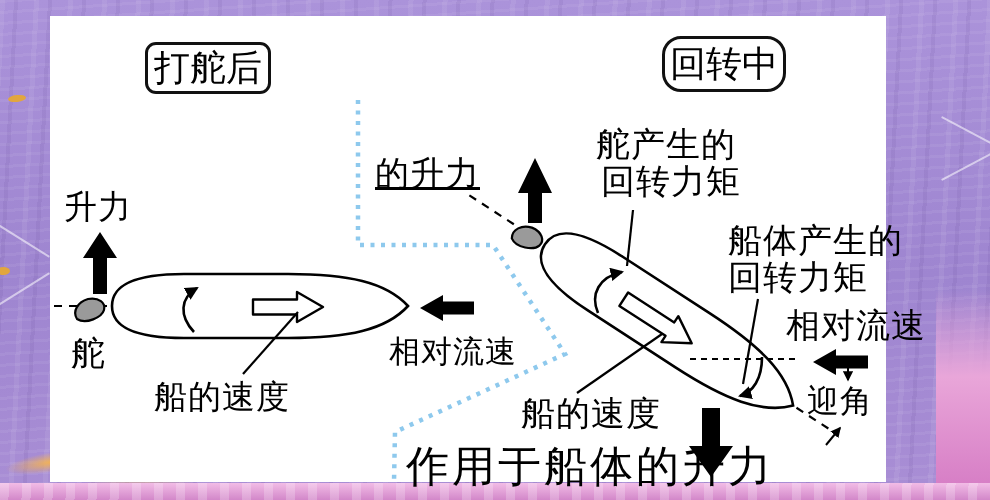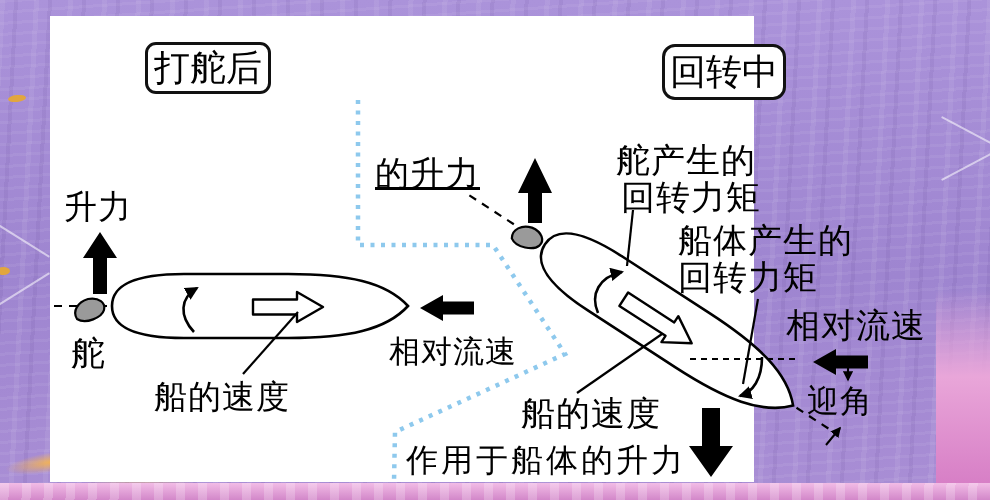--- a/index.html
+++ b/index.html
@@ -13,21 +13,21 @@
       linear-gradient(180deg,#ab93da 0%,#9e85d0 55%,#a98ed5 100%);}
   .band-bottom{position:absolute;left:0;right:0;top:483px;height:17px;
     background:
       repeating-linear-gradient(92deg, rgba(255,255,255,.22) 0 9px, transparent 9px 22px),
       linear-gradient(180deg,#f2bce6,#d287c9);}
   .pink-corner{position:absolute;left:936px;width:54px;top:290px;height:193px;
     background:linear-gradient(180deg, rgba(238,164,216,0) 0%, #e9a6d9 45%, #d77fc6 100%);}
   .chev{position:absolute;height:2px;background:rgba(255,255,255,.55);border-radius:2px;}
   .dab{position:absolute;border-radius:50%;}
   
-  .panel{position:absolute;left:50px;top:16px;width:704px;height:466px;background:#fff;}
+  .panel{position:absolute;left:50px;top:16px;width:836px;height:466px;background:#fff;}
   .panel svg{position:absolute;left:0;top:0;}
   .lbl{position:absolute;white-space:nowrap;line-height:1.08;letter-spacing:1px;}
   .tbox{position:absolute;border:3px solid #111;display:flex;align-items:center;
         justify-content:center;background:#fff;}
 </style>
 </head>
 <body>
 
 <div class="stage">
 
@@ -94,39 +94,39 @@
 
       <line x1="527" y1="377" x2="612" y2="318" stroke="#000" stroke-width="2.2"></line>
 
       <line x1="798" y1="349" x2="798" y2="364" stroke="#000" stroke-width="2" marker-end="url(#ah)"></line>
       <line x1="776" y1="429" x2="790" y2="412" stroke="#000" stroke-width="2" marker-end="url(#ah)"></line>
     </svg>
 
     <div class="tbox" style="left:95px;top:26px;width:120px;height:46px;border-radius:11px;font-size:36px;">
       <span>打舵后</span>
     </div>
-    <div class="tbox" style="left:612px;top:28px;width:118px;height:50px;border-radius:13px;font-size:36px;">
+    <div class="tbox" style="left:612px;top:20px;width:118px;height:50px;border-radius:19px;font-size:36px;">
       <span>回转中</span>
     </div>
 
     <div class="lbl" style="left:14px;top:173px;font-size:33px;">升力</div>
     <div class="lbl" style="left:21px;top:319px;font-size:34px;">舵</div>
     <div class="lbl" style="left:104px;top:363px;font-size:33px;">船的速度</div>
     <div class="lbl" style="left:339px;top:319px;font-size:31px;">相对流速</div>
 
     <div class="lbl" style="left:325px;top:139px;font-size:34px;">
       <span style="display:block;text-decoration:underline;">的升力</span>
     </div>
 
-    <div class="lbl" style="left:546px;top:126px;font-size:34px;margin-left:20px;">
+    <div class="lbl" style="left:546px;top:110px;font-size:34px;">
       <span style="display:block;">舵产生的</span>
       <span style="display:block;margin-left:5px;">回转力矩</span>
     </div>
-    <div class="lbl" style="left:628px;top:206px;font-size:34px;">
+    <div class="lbl" style="left:678px;top:206px;font-size:34px;">
       <span style="display:block;">船体产生的</span>
       <span style="display:block;">回转力矩</span>
     </div>
     <div class="lbl" style="left:736px;top:291px;font-size:34px;">相对流速</div>
     <div class="lbl" style="left:757px;top:368px;font-size:32px;">迎角</div>
     <div class="lbl" style="left:471px;top:379px;font-size:34px;">船的速度</div>
-    <div class="lbl" style="left:356px;top:427px;font-size:32px;letter-spacing:3px;">作用于船体的升力</div>
+    <div class="lbl" style="left:356px;top:427px;font-size:43px;letter-spacing:3px;">作用于船体的升力</div>
   </div>
 </div>
 
 </body></html>

